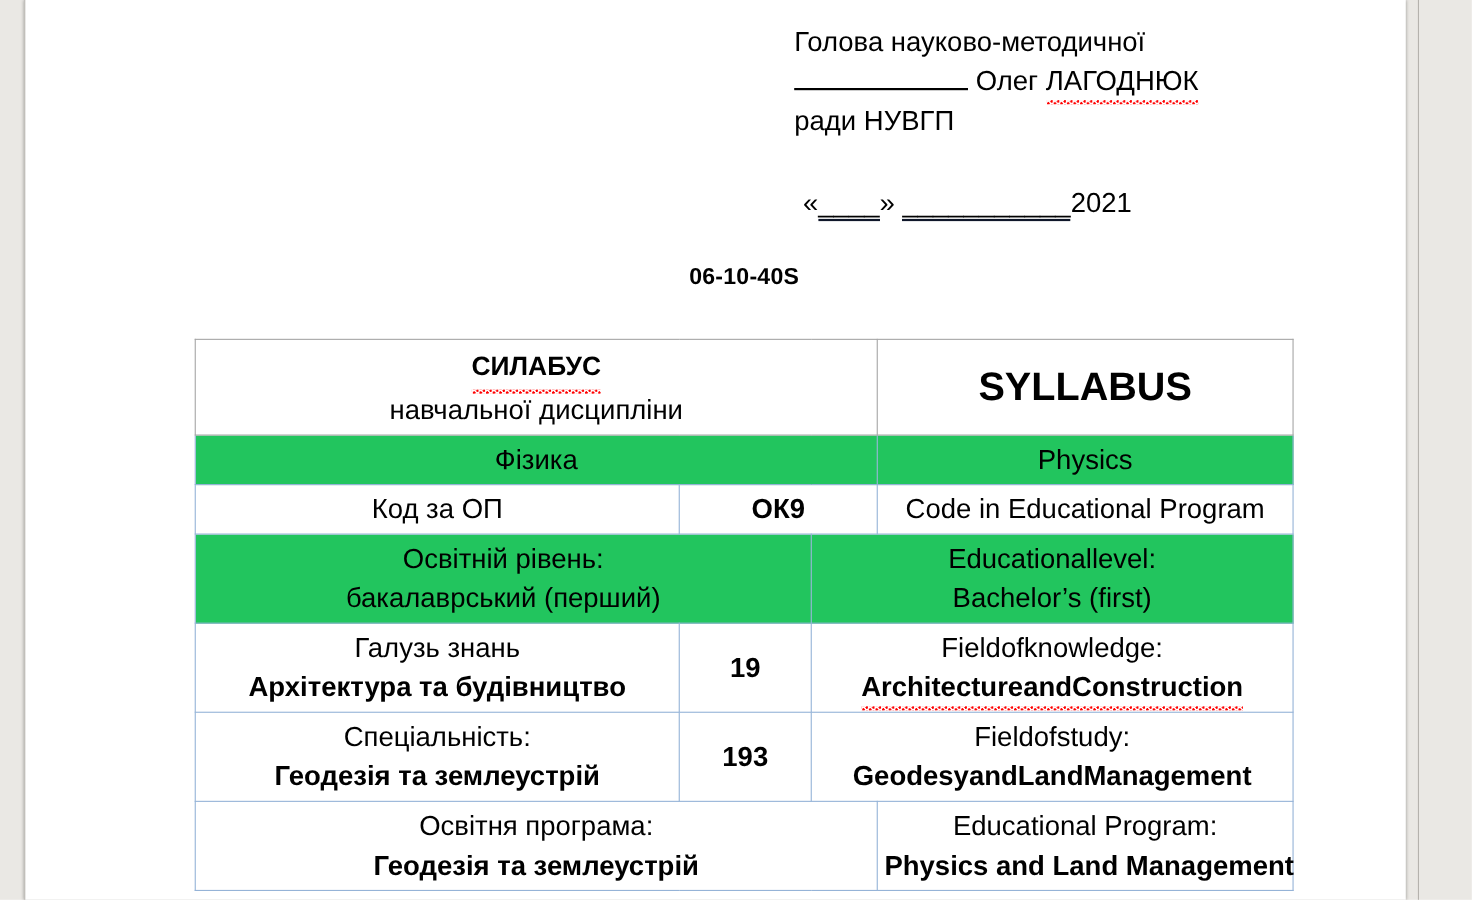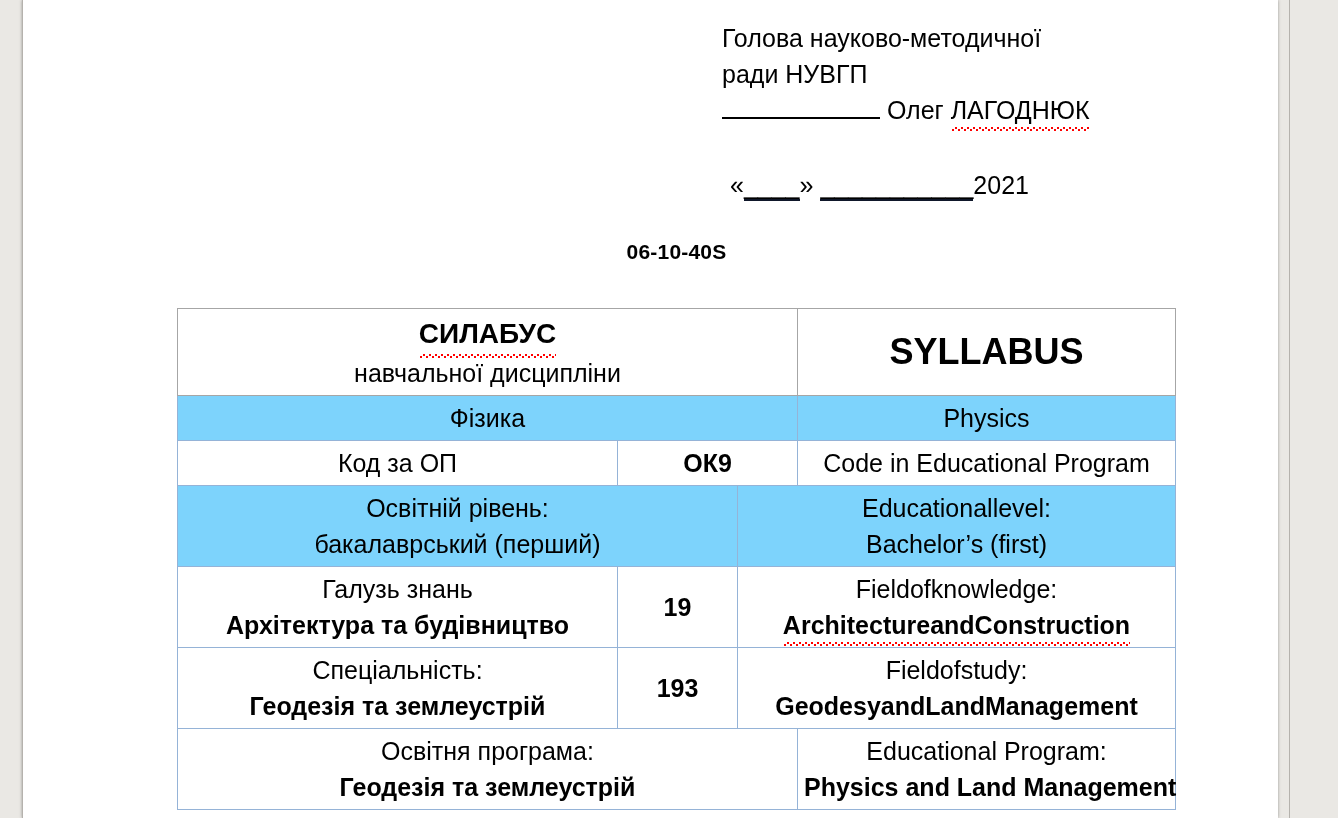--- a/index.html
+++ b/index.html
@@ -106,44 +106,44 @@
   .syllabus-table td {
     padding: 4px 6px;
     text-align: center;
     vertical-align: middle;
     font-size: 25px;
     line-height: 36px;
     color: #000;
   }
   td.b-gray  { border: 1px solid #a6a6a6; }
   td.b-blue  { border: 1px solid #95b3d7; }
-  tr.shaded td { background: #7dd3fc; }
+  tr.shaded td { background: #22c55e; }
   .cell-title-ua {
-    font-size: 28px;
+    font-size: 24px;
     font-weight: bold;
     line-height: 42px;
   }
   .cell-title-en {
     font-size: 36px;
     font-weight: bold;
   }
   .sub-ua { font-size: 25px; font-weight: normal; line-height: 36px; }
   .bold { font-weight: bold; }
   .code-cell { font-size: 24px; font-weight: bold; margin-top: 42px; }
   .nowrap { white-space: nowrap; }
 </style>
 </head>
 <body>
 
 <div class="page">
 
   <div class="approval">
     <div class="line">Голова науково-методичної</div>
+    <div class="line"><span class="rule rule-sig"></span><span> </span><span>Олег</span><span> </span><span class="squiggle">ЛАГОДНЮК</span></div>
     <div class="line">ради НУВГП</div>
-    <div class="line"><span class="rule rule-sig"></span><span> </span><span>Олег</span><span> </span><span class="squiggle">ЛАГОДНЮК</span></div>
   </div>
 
   <div class="date-line"><span>«</span><span class="underline-solid">____</span><span>»</span><span> </span><span class="underline-solid">___________</span><span>2021</span></div>
 
   <div class="doc-code">06-10-40S</div>
 
   <table class="syllabus-table">
     <colgroup>
       <col style="width:440px">
       <col style="width:120px">

